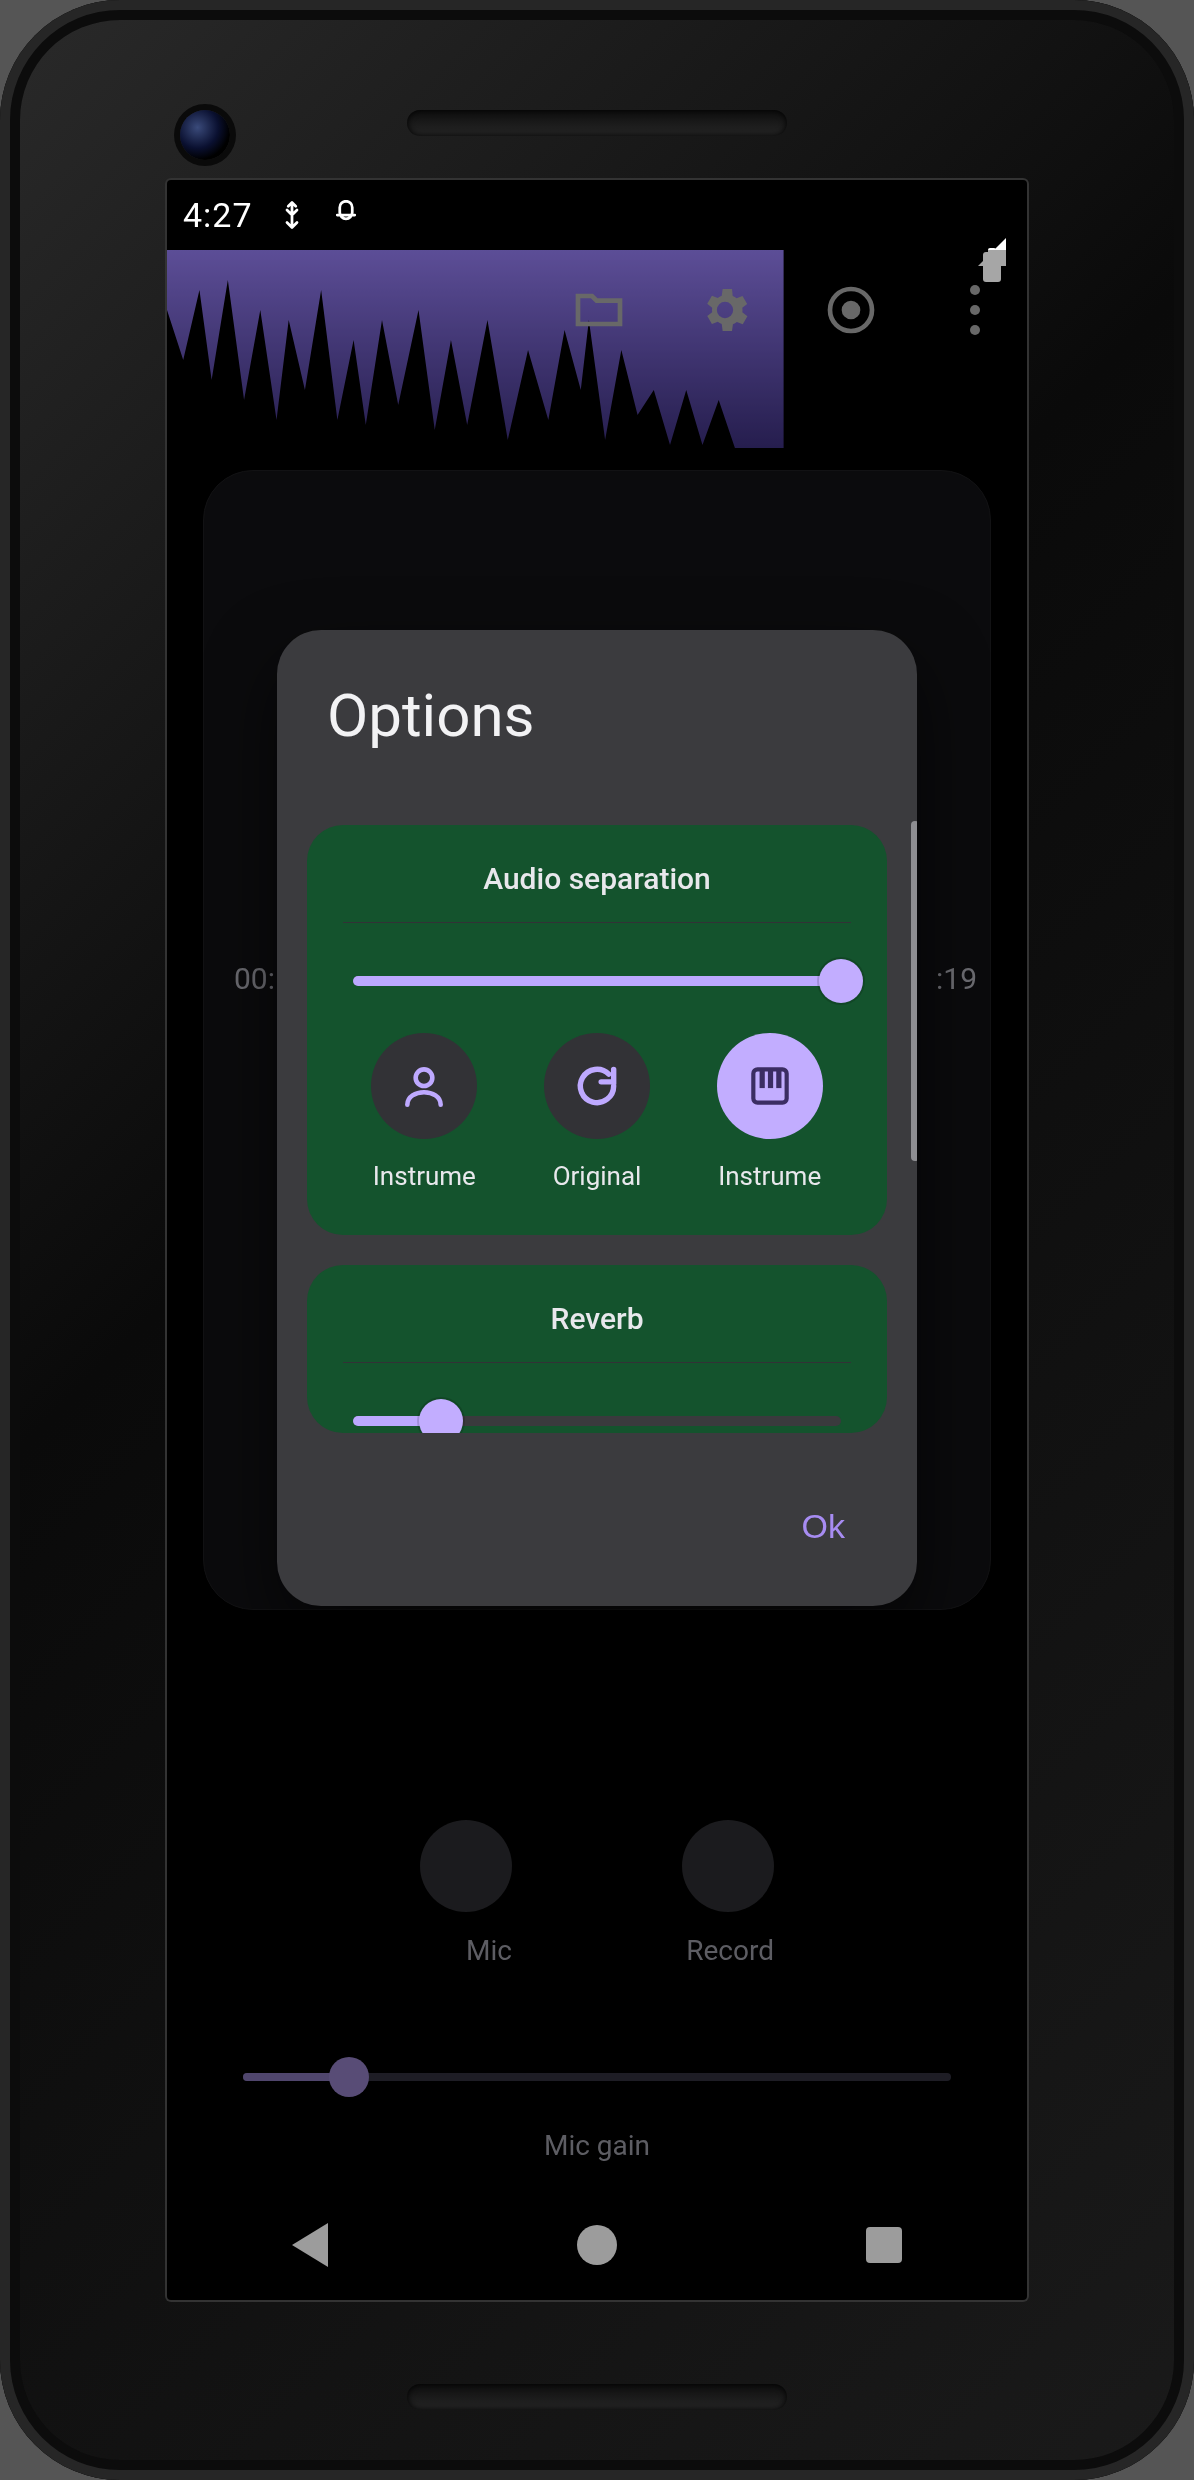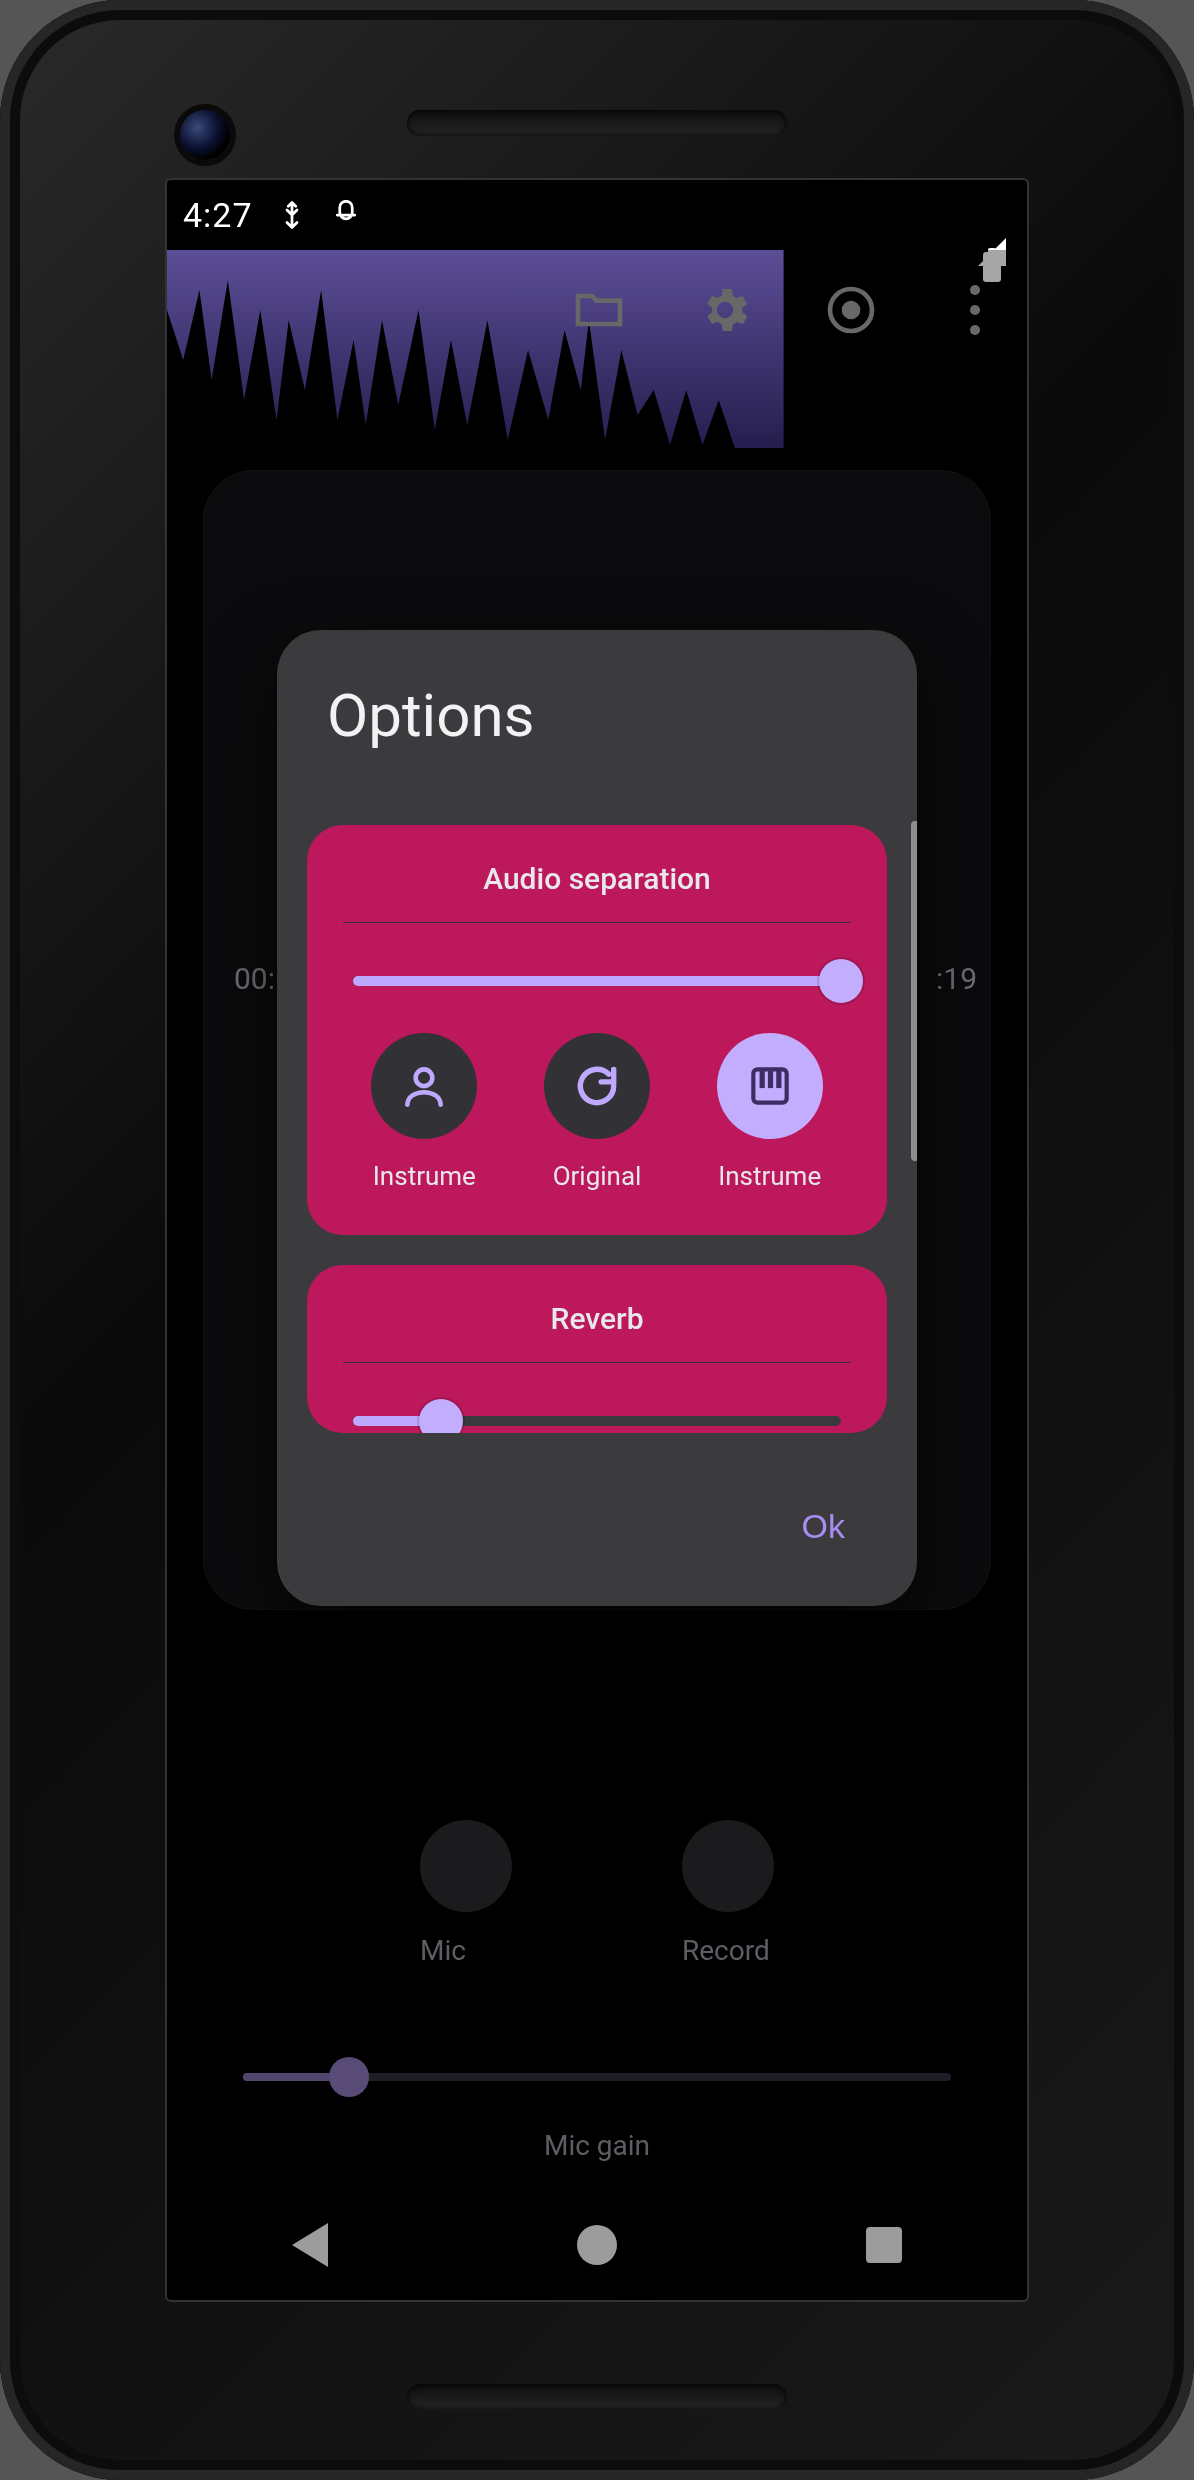--- a/index.html
+++ b/index.html
@@ -82,21 +82,21 @@
   }
   .bg-time { position: absolute; top: 490px; color: #a6a6af; font-size: 30px; }
   .bg-time.left  { left: 30px; }
   .bg-time.right { right: 13px; }
   
   .lower-controls {
     position: absolute; left: 36px; right: 36px; top: 1570px; height: 350px;
     border-radius: 50px;
   }
   .mic-rec-row { display: flex; justify-content: center; gap: 170px; width: 100%; }
-  .mic-rec-item { display: flex; flex-direction: column; align-items: flex-start; gap: 22px; }
+  .mic-rec-item { display: flex; flex-direction: column; align-items: flex-end; gap: 22px; }
   .mic-rec-circle { width: 92px; height: 92px; border-radius: 50%; background: #2a2a2e; }
   .mic-rec-label { color: #8f8f98; font-size: 28px; }
   .gain-block { margin-top: 90px; padding: 0 40px; }
   .gain-slider { position: relative; height: 40px; }
   .gain-track { position: absolute; left: 0; right: 0; top: 50%; height: 8px; transform: translateY(-50%); border-radius: 6px; background: #2e2d3a; }
   .gain-fill { position: absolute; left: 0; top: 50%; height: 8px; transform: translateY(-50%); border-radius: 6px; background: #7b6ca8; }
   .gain-thumb { position: absolute; top: 50%; width: 40px; height: 40px; border-radius: 50%; background: #8775b5; transform: translate(-50%, -50%); }
   .gain-label { text-align: center; color: #8f8f98; font-size: 28px; margin-top: 32px; }
   
   .modal-scrim {
@@ -115,21 +115,21 @@
   .modal-body {
     padding: 30px 30px 0 30px;
     max-height: 700px;
     position: relative;
   }
   .modal-scrollbar {
     position: absolute; right: -2px; top: 26px; width: 8px; height: 340px;
     background: #8e8e92; border-radius: 4px;
   }
   .opt-card {
-    background: #be185d; border-radius: 36px; padding: 36px 36px 44px;
+    background: #14532d; border-radius: 36px; padding: 36px 36px 44px;
     margin-bottom: 30px;
   }
   .opt-card.clip { padding-bottom: 0; overflow: hidden; height: 168px; }
   .opt-title { text-align: center; color: #e8e8ec; font-size: 30px; font-weight: 500; margin-bottom: 26px; }
   .opt-hr { border: none; height: 1px; background: #323236; margin-bottom: 36px; }
   .opt-slider { position: relative; height: 44px; margin: 0 10px 30px; }
   .opt-track { position: absolute; left: 0; right: 0; top: 50%; height: 10px; transform: translateY(-50%); border-radius: 6px; background: #3a3a3d; }
   .opt-fill  { position: absolute; left: 0;           top: 50%; height: 10px; transform: translateY(-50%); border-radius: 6px; background: #bca9ff; }
   .opt-thumb { position: absolute; top: 50%; width: 44px; height: 44px; border-radius: 50%; background: #c2adff; transform: translate(-50%, -50%); box-shadow: 0 0 0 2px rgba(0,0,0,0.15); }
   .opt-buttons { display: flex; justify-content: space-between; gap: 10px; margin-top: 10px; }

